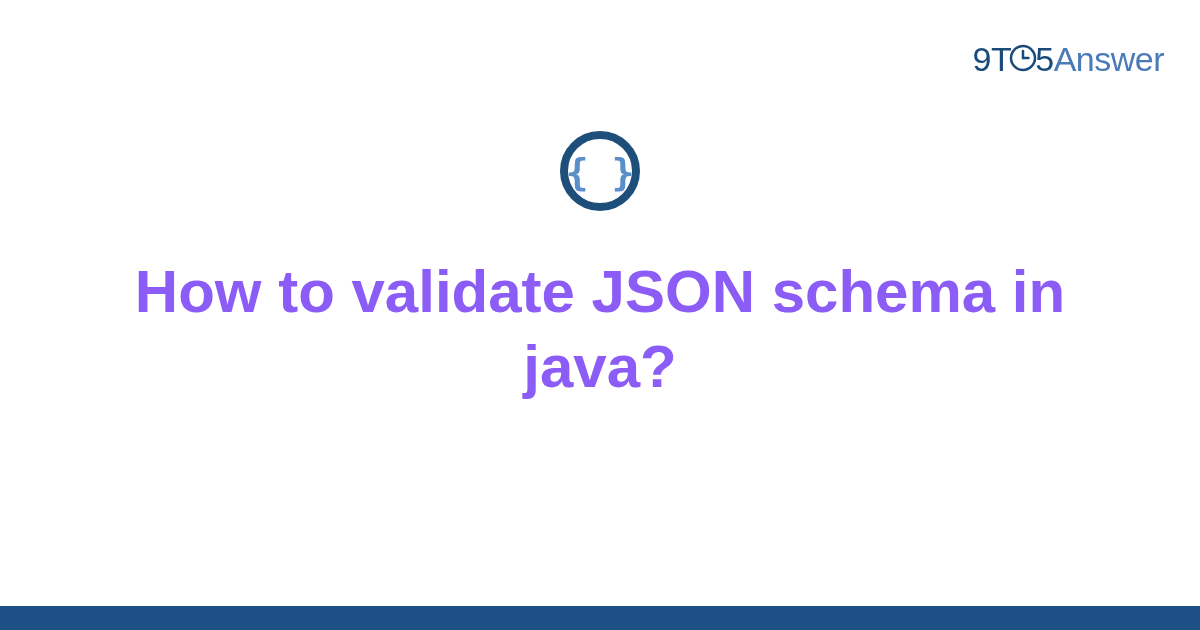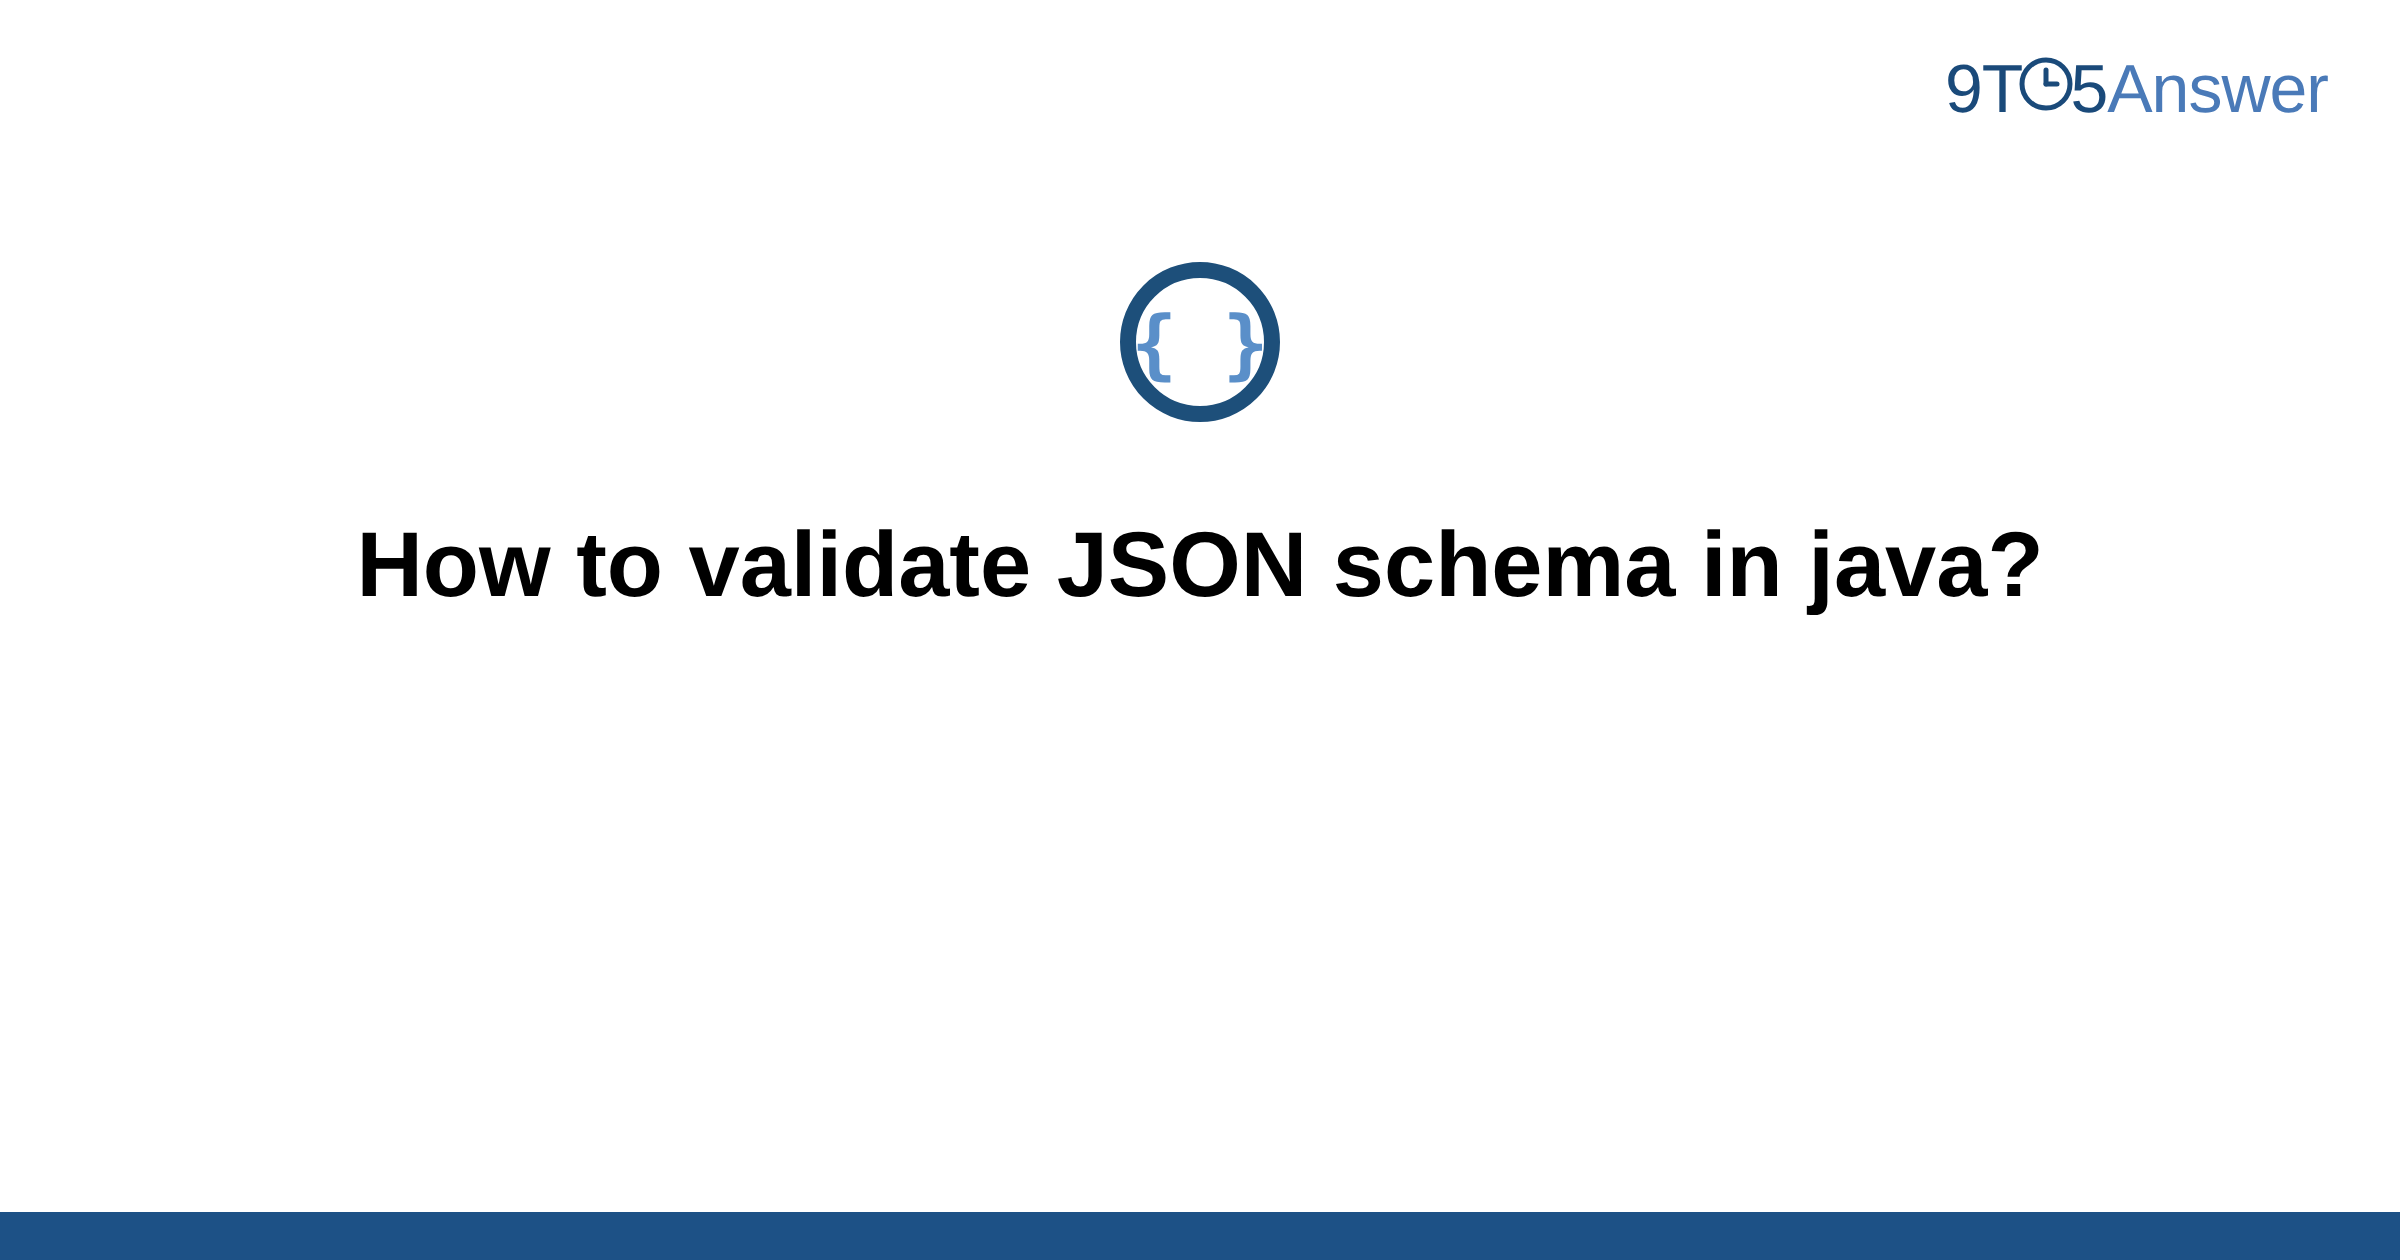--- a/index.html
+++ b/index.html
@@ -10,21 +10,21 @@
     body {
       width: 1200px;
       height: 630px;
       background: #ffffff;
       font-family: -apple-system, BlinkMacSystemFont, "Segoe UI", Helvetica, Arial, sans-serif;
       position: relative;
       overflow: hidden;
     }
     .brand {
       position: absolute;
-      top: 26px;
+      top: 40px;
       right: 36px;
       font-size: 34px;
       font-weight: 400;
       letter-spacing: -0.5px;
     }
     .brand .nine {
       color: #1a4a7a;
       font-weight: 500;
     }
     .brand .t {
@@ -55,24 +55,24 @@
       flex-direction: column;
       align-items: center;
       padding: 0 60px;
     }
     .category-icon {
       width: 82px;
       height: 82px;
       margin-bottom: 42px;
     }
     .title {
-      font-size: 46px;
+      font-size: 60px;
       font-weight: 700;
-      color: #000000;
-      text-align: left;
+      color: #8b5cf6;
+      text-align: center;
       line-height: 1.25;
       max-width: 1000px;
     }
     .bottom-bar {
       position: absolute;
       bottom: 0;
       left: 0;
       right: 0;
       height: 24px;
       background: #1d5186;

